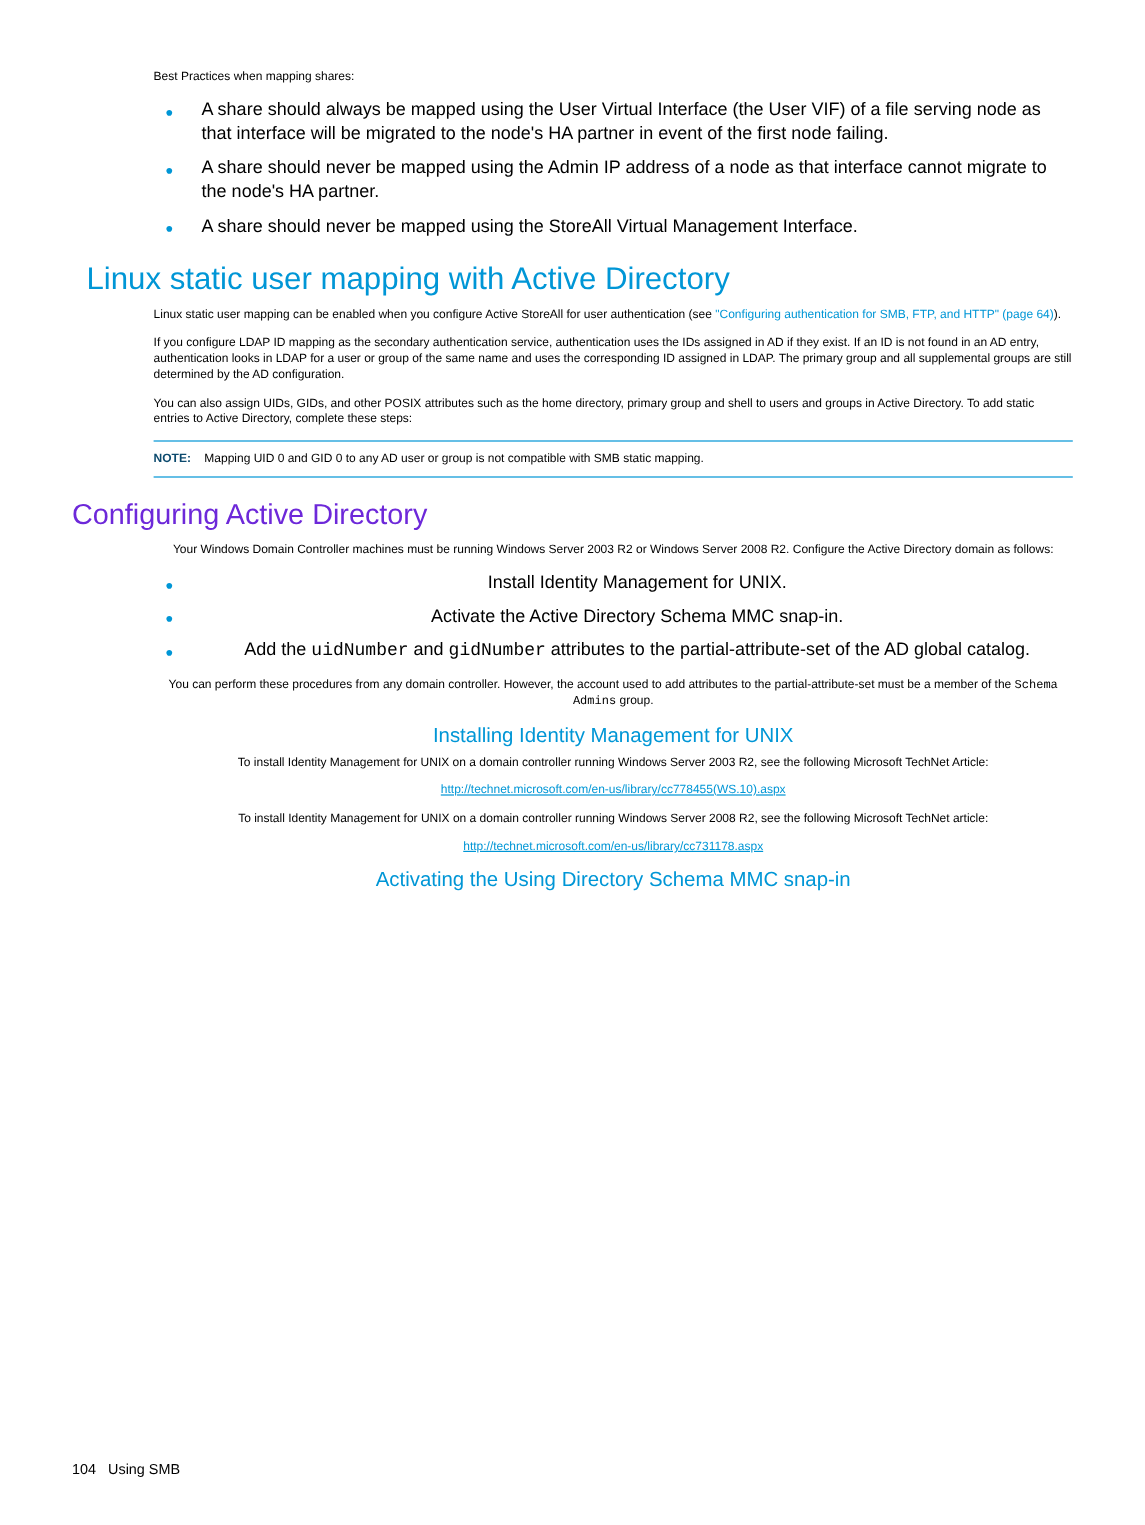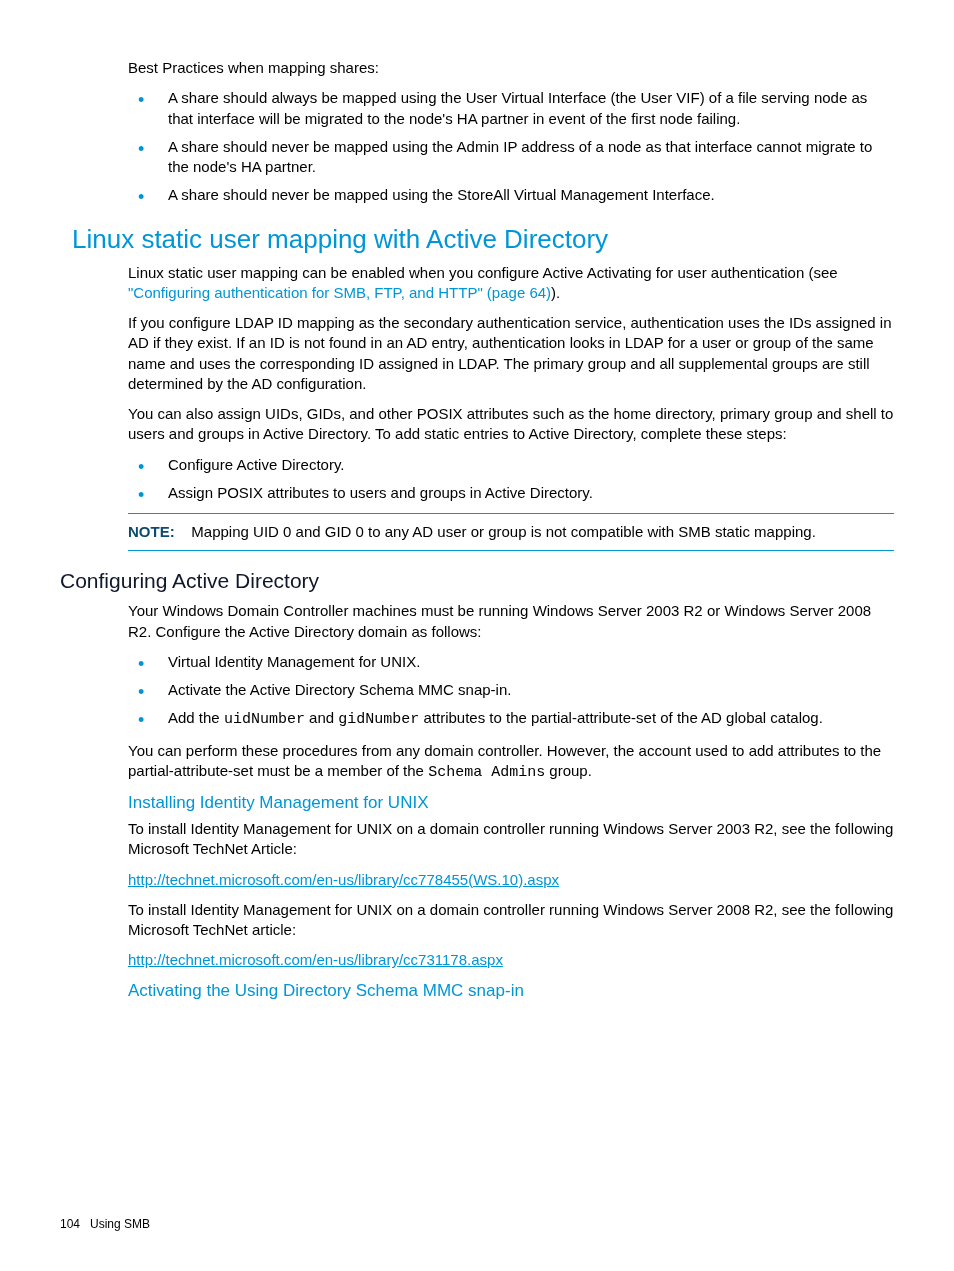--- a/index.html
+++ b/index.html
@@ -14,23 +14,24 @@
       background: #ffffff;
       color: #000000;
       padding: 58px 60px 40px 60px;
       position: relative;
     }
     .body-indent {
       margin-left: 68px;
     }
     .body-indent-h2 {
       margin-left: 68px;
+      text-align: center;
     }
     p {
-      font-size: 15px;
+      font-size: 10px;
       line-height: 1.35;
       margin-bottom: 10px;
     }
     ul {
       list-style: none;
       margin-bottom: 10px;
     }
     ul li {
       position: relative;
       padding-left: 40px;
@@ -48,23 +49,23 @@
     }
     h1 {
       font-size: 26px;
       font-weight: normal;
       color: #0096d6;
       margin-top: 18px;
       margin-bottom: 8px;
       margin-left: 12px;
     }
     h2 {
-      font-size: 21px;
+      font-size: 24px;
       font-weight: normal;
-      color: #0f172a;
+      color: #6d28d9;
       margin-top: 18px;
       margin-bottom: 8px;
       margin-left: 0;
     }
     h3 {
       font-size: 17px;
       font-weight: normal;
       color: #0096d6;
       margin-top: 2px;
       margin-bottom: 6px;
@@ -109,40 +110,36 @@
   <ul>
     <li>A share should always be mapped using the User Virtual Interface (the User VIF) of a file serving node as that interface will be migrated to the node's HA partner in event of the first node failing.</li>
     <li>A share should never be mapped using the Admin IP address of a node as that interface cannot migrate to the node's HA partner.</li>
     <li>A share should never be mapped using the StoreAll Virtual Management Interface.</li>
   </ul>
 </div>
 
 <h1>Linux static user mapping with Active Directory</h1>
 <div class="body-indent">
   <p>
-    <span>Linux static user mapping can be enabled when you configure Active Activating for user authentication (see </span><a class="link-inline">"Configuring authentication for SMB, FTP, and HTTP" (page 64)</a><span>).</span>
+    <span>Linux static user mapping can be enabled when you configure Active StoreAll for user authentication (see </span><a class="link-inline">"Configuring authentication for SMB, FTP, and HTTP" (page 64)</a><span>).</span>
   </p>
   <p>If you configure LDAP ID mapping as the secondary authentication service, authentication uses the IDs assigned in AD if they exist. If an ID is not found in an AD entry, authentication looks in LDAP for a user or group of the same name and uses the corresponding ID assigned in LDAP. The primary group and all supplemental groups are still determined by the AD configuration.</p>
   <p>You can also assign UIDs, GIDs, and other POSIX attributes such as the home directory, primary group and shell to users and groups in Active Directory. To add static entries to Active Directory, complete these steps:</p>
-  <ul>
-    <li>Configure Active Directory.</li>
-    <li>Assign POSIX attributes to users and groups in Active Directory.</li>
-  </ul>
   <div class="note-box">
     <p style="margin-bottom:0;">
       <span class="note-label">NOTE:</span>&nbsp;&nbsp;&nbsp;&nbsp;<span>Mapping UID 0 and GID 0 to any AD user or group is not compatible with SMB static mapping.</span>
     </p>
   </div>
 </div>
 
 <h2>Configuring Active Directory</h2>
 <div class="body-indent-h2">
   <p>Your Windows Domain Controller machines must be running Windows Server 2003 R2 or Windows Server 2008 R2. Configure the Active Directory domain as follows:</p>
   <ul>
-    <li>Virtual Identity Management for UNIX.</li>
+    <li>Install Identity Management for UNIX.</li>
     <li>Activate the Active Directory Schema MMC snap-in.</li>
     <li>
       <span>Add the </span><span class="mono">uidNumber</span><span> and </span><span class="mono">gidNumber</span><span> attributes to the partial-attribute-set of the AD global catalog.</span>
     </li>
   </ul>
   <p>
     <span>You can perform these procedures from any domain controller. However, the account used to add attributes to the partial-attribute-set must be a member of the </span><span class="mono">Schema Admins</span><span> group.</span>
   </p>
 
   <h3>Installing Identity Management for UNIX</h3>

